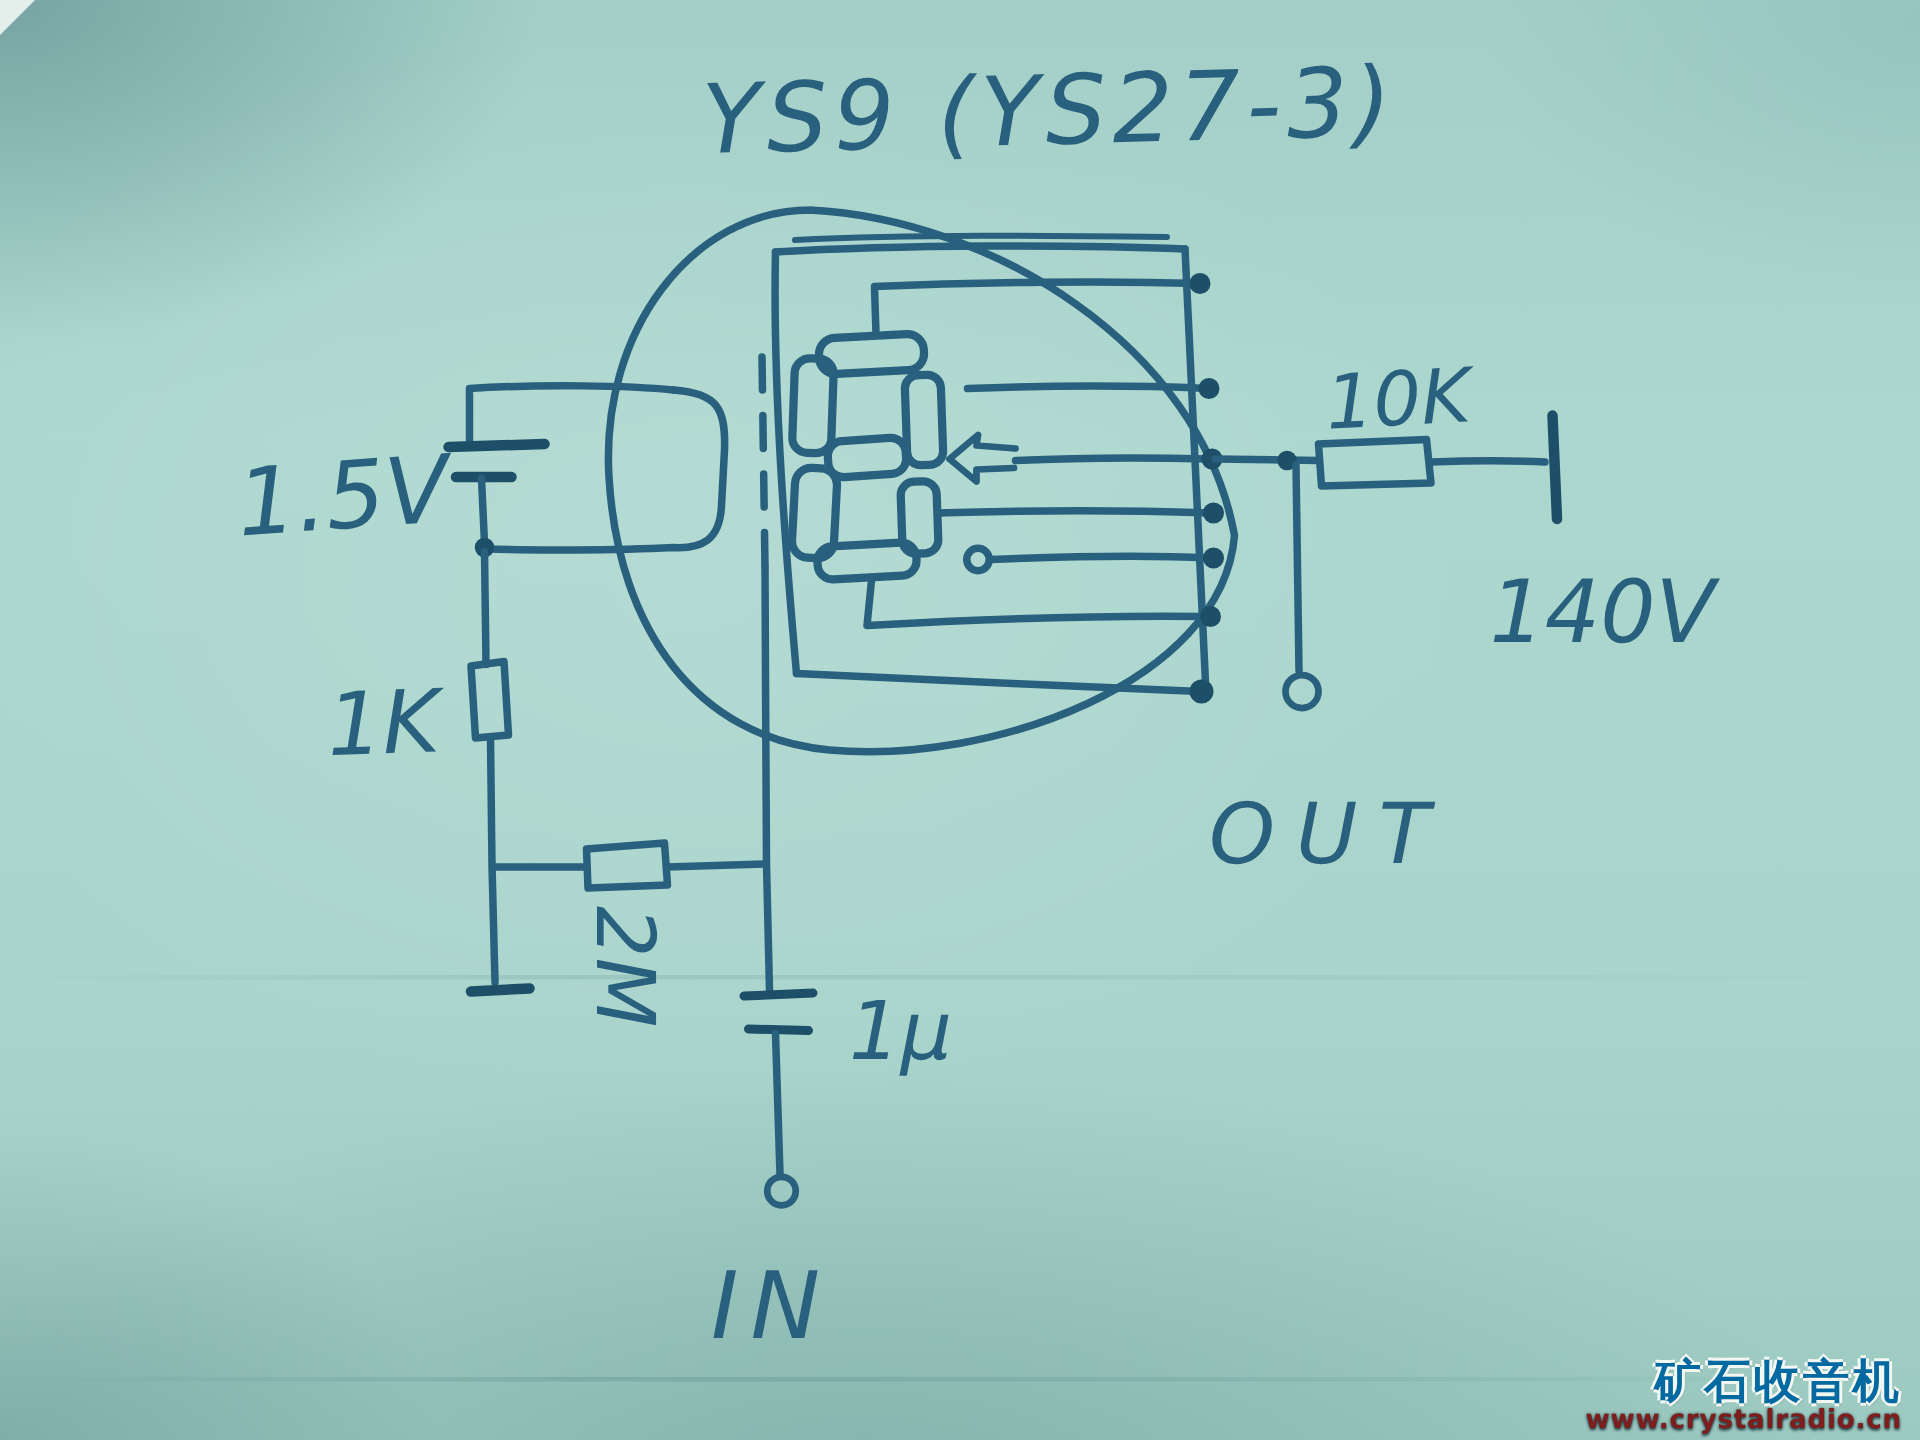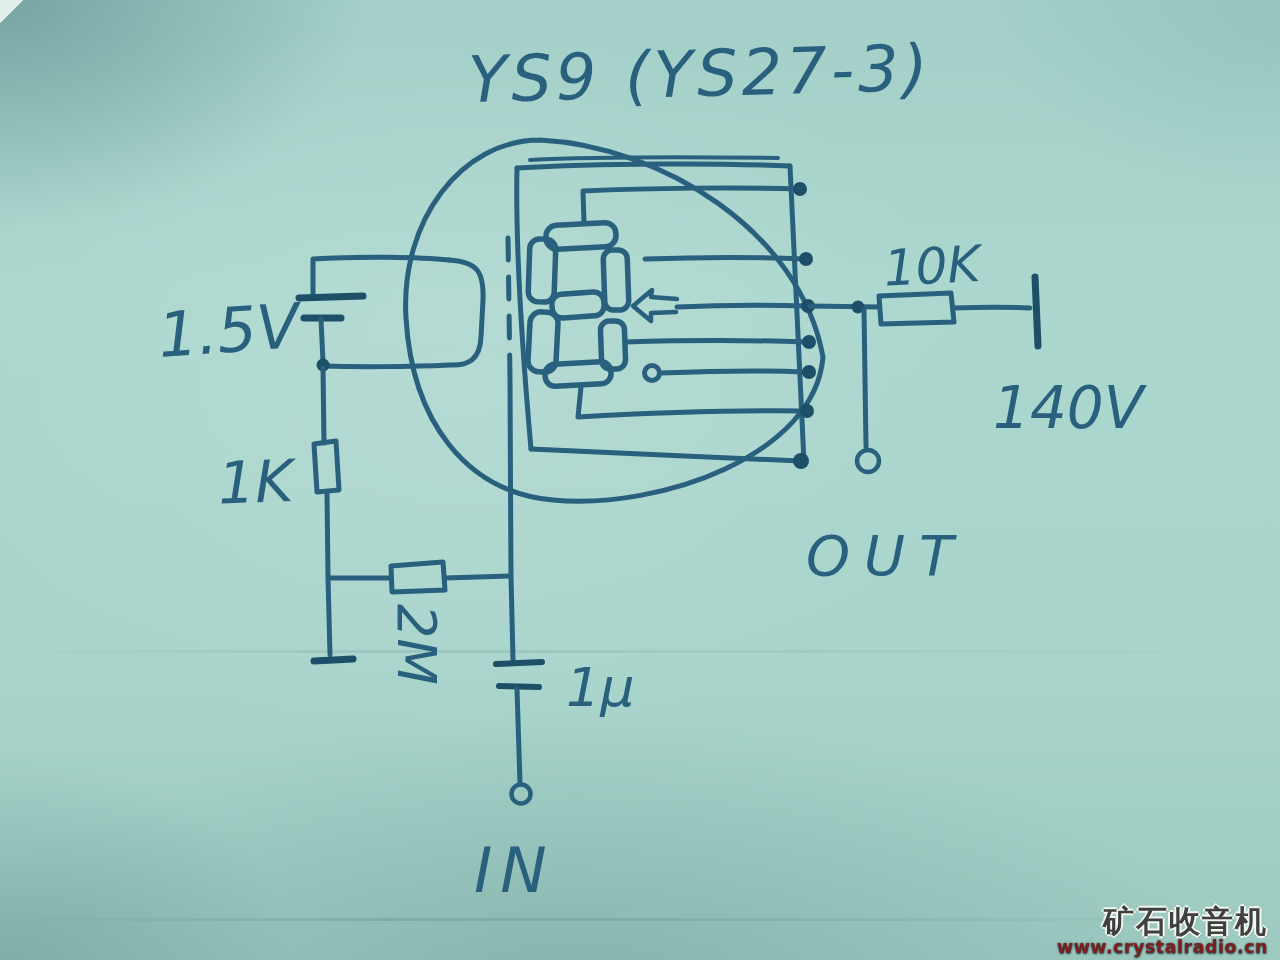--- a/index.html
+++ b/index.html
@@ -32,21 +32,21 @@
   svg text{
     font-family:"DejaVu Sans",sans-serif;
     font-style:italic;
     fill:#29607e;
   }
   .wm{
     position:absolute;right:12px;bottom:4px;text-align:right;line-height:1.05;
     font-family:"DejaVu Sans",sans-serif;
   }
   .wm-cn{
-    font-size:31px;font-weight:bold;letter-spacing:2px;color:#404040;
+    font-size:31px;font-weight:bold;letter-spacing:2px;color:#0369a1;
     text-shadow:-2px 0 0 #f2f7f2, 2px 0 0 #f2f7f2, 0 -2px 0 #f2f7f2, 0 2px 0 #f2f7f2, 1px 1px 2px rgba(0,0,0,.35);
   }
   .wm-url{
     font-size:17.5px;font-weight:bold;color:#7f1d1d;letter-spacing:.5px;
     text-shadow:0 1px 2px rgba(10,40,50,.8), 0 0 2px rgba(10,40,50,.6);
   }
 </style>
 </head>
 <body>
 

